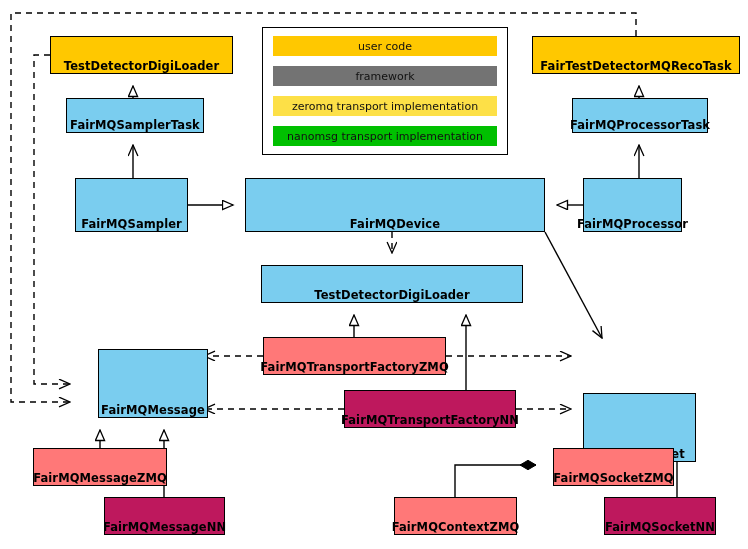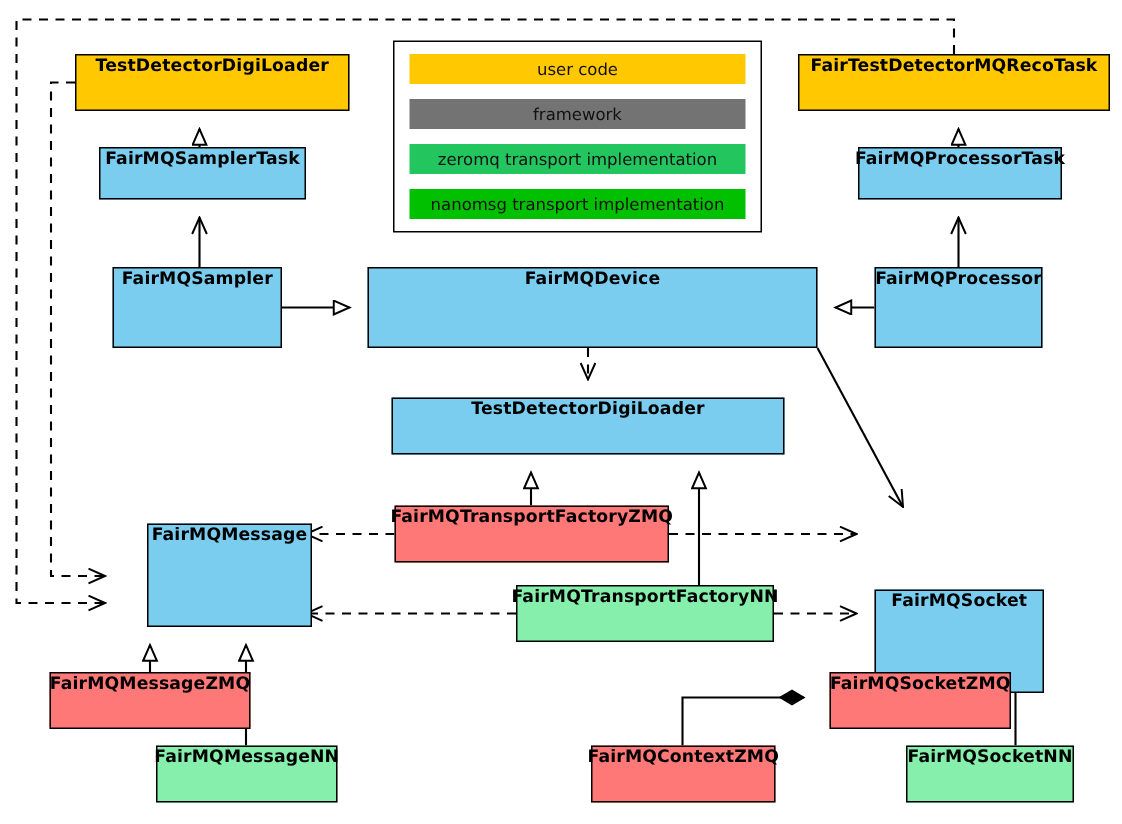--- a/index.html
+++ b/index.html
@@ -23,36 +23,36 @@
     top: 0;
     width: 748px;
     height: 549px;
     pointer-events: none;
   }
   .node {
     position: absolute;
     box-sizing: border-box;
     border: 1.4px solid #000000;
     display: flex;
-    align-items: flex-start;
+    align-items: flex-end;
     justify-content: center;
     text-align: center;
     font-size: 11.5px;
     font-weight: bold;
     color: #000000;
     line-height: 1.15;
     letter-spacing: 0.1px;
     z-index: 5;
   }
   .node.abstract {
   }
   .fill-user      { background: #FFC800; }
   .fill-framework { background: #7ACDEF; }
   .fill-zmq       { background: #FF7878; }
-  .fill-nn        { background: #86efac; }
+  .fill-nn        { background: #be185d; }
 
   #legend {
     position: absolute;
     left: 262px;
     top: 27px;
     width: 246px;
     height: 128px;
     box-sizing: border-box;
     background: #ffffff;
     border: 1.6px solid #000000;
@@ -136,21 +136,21 @@
     </g>
   </svg>
 
   <div id="legend">
     <div class="legend-row fill-user" style="background: rgb(255, 200, 0);">
       <span>user code</span>
     </div>
     <div class="legend-row fill-framework" style="background: #737373;">
       <span>framework</span>
     </div>
-    <div class="legend-row fill-zmq" style="background: #22c55e;">
+    <div class="legend-row fill-zmq" style="background: #fde047;">
       <span>zeromq transport implementation</span>
     </div>
     <div class="legend-row fill-nn" style="background: rgb(0, 192, 0);">
       <span>nanomsg transport implementation</span>
     </div>
   </div>
 
   <div class="node fill-user" style="left: 50px; top: 36px; width: 183px; height: 38px;">
       <span>TestDetectorDigiLoader</span>
     </div>
@@ -168,21 +168,21 @@
     </div>
 
   <div class="node fill-framework" style="left: 75px; top: 178px; width: 113px; height: 54px;">
       <span>FairMQSampler</span>
     </div>
 
   <div class="node fill-framework" style="left: 245px; top: 178px; width: 300px; height: 54px;">
       <span>FairMQDevice</span>
     </div>
 
-  <div class="node fill-framework" style="left: 583px; top: 178px; width: 112px; height: 54px;">
+  <div class="node fill-framework" style="left: 583px; top: 178px; width: 99px; height: 54px;">
       <span>FairMQProcessor</span>
     </div>
 
   <div class="node fill-framework abstract" style="left: 261px; top: 265px; width: 262px; height: 38px;">
       <span>TestDetectorDigiLoader</span>
     </div>
 
   <div class="node fill-zmq" style="left: 263px; top: 337px; width: 183px; height: 38px;">
       <span>FairMQTransportFactoryZMQ</span>
     </div>

